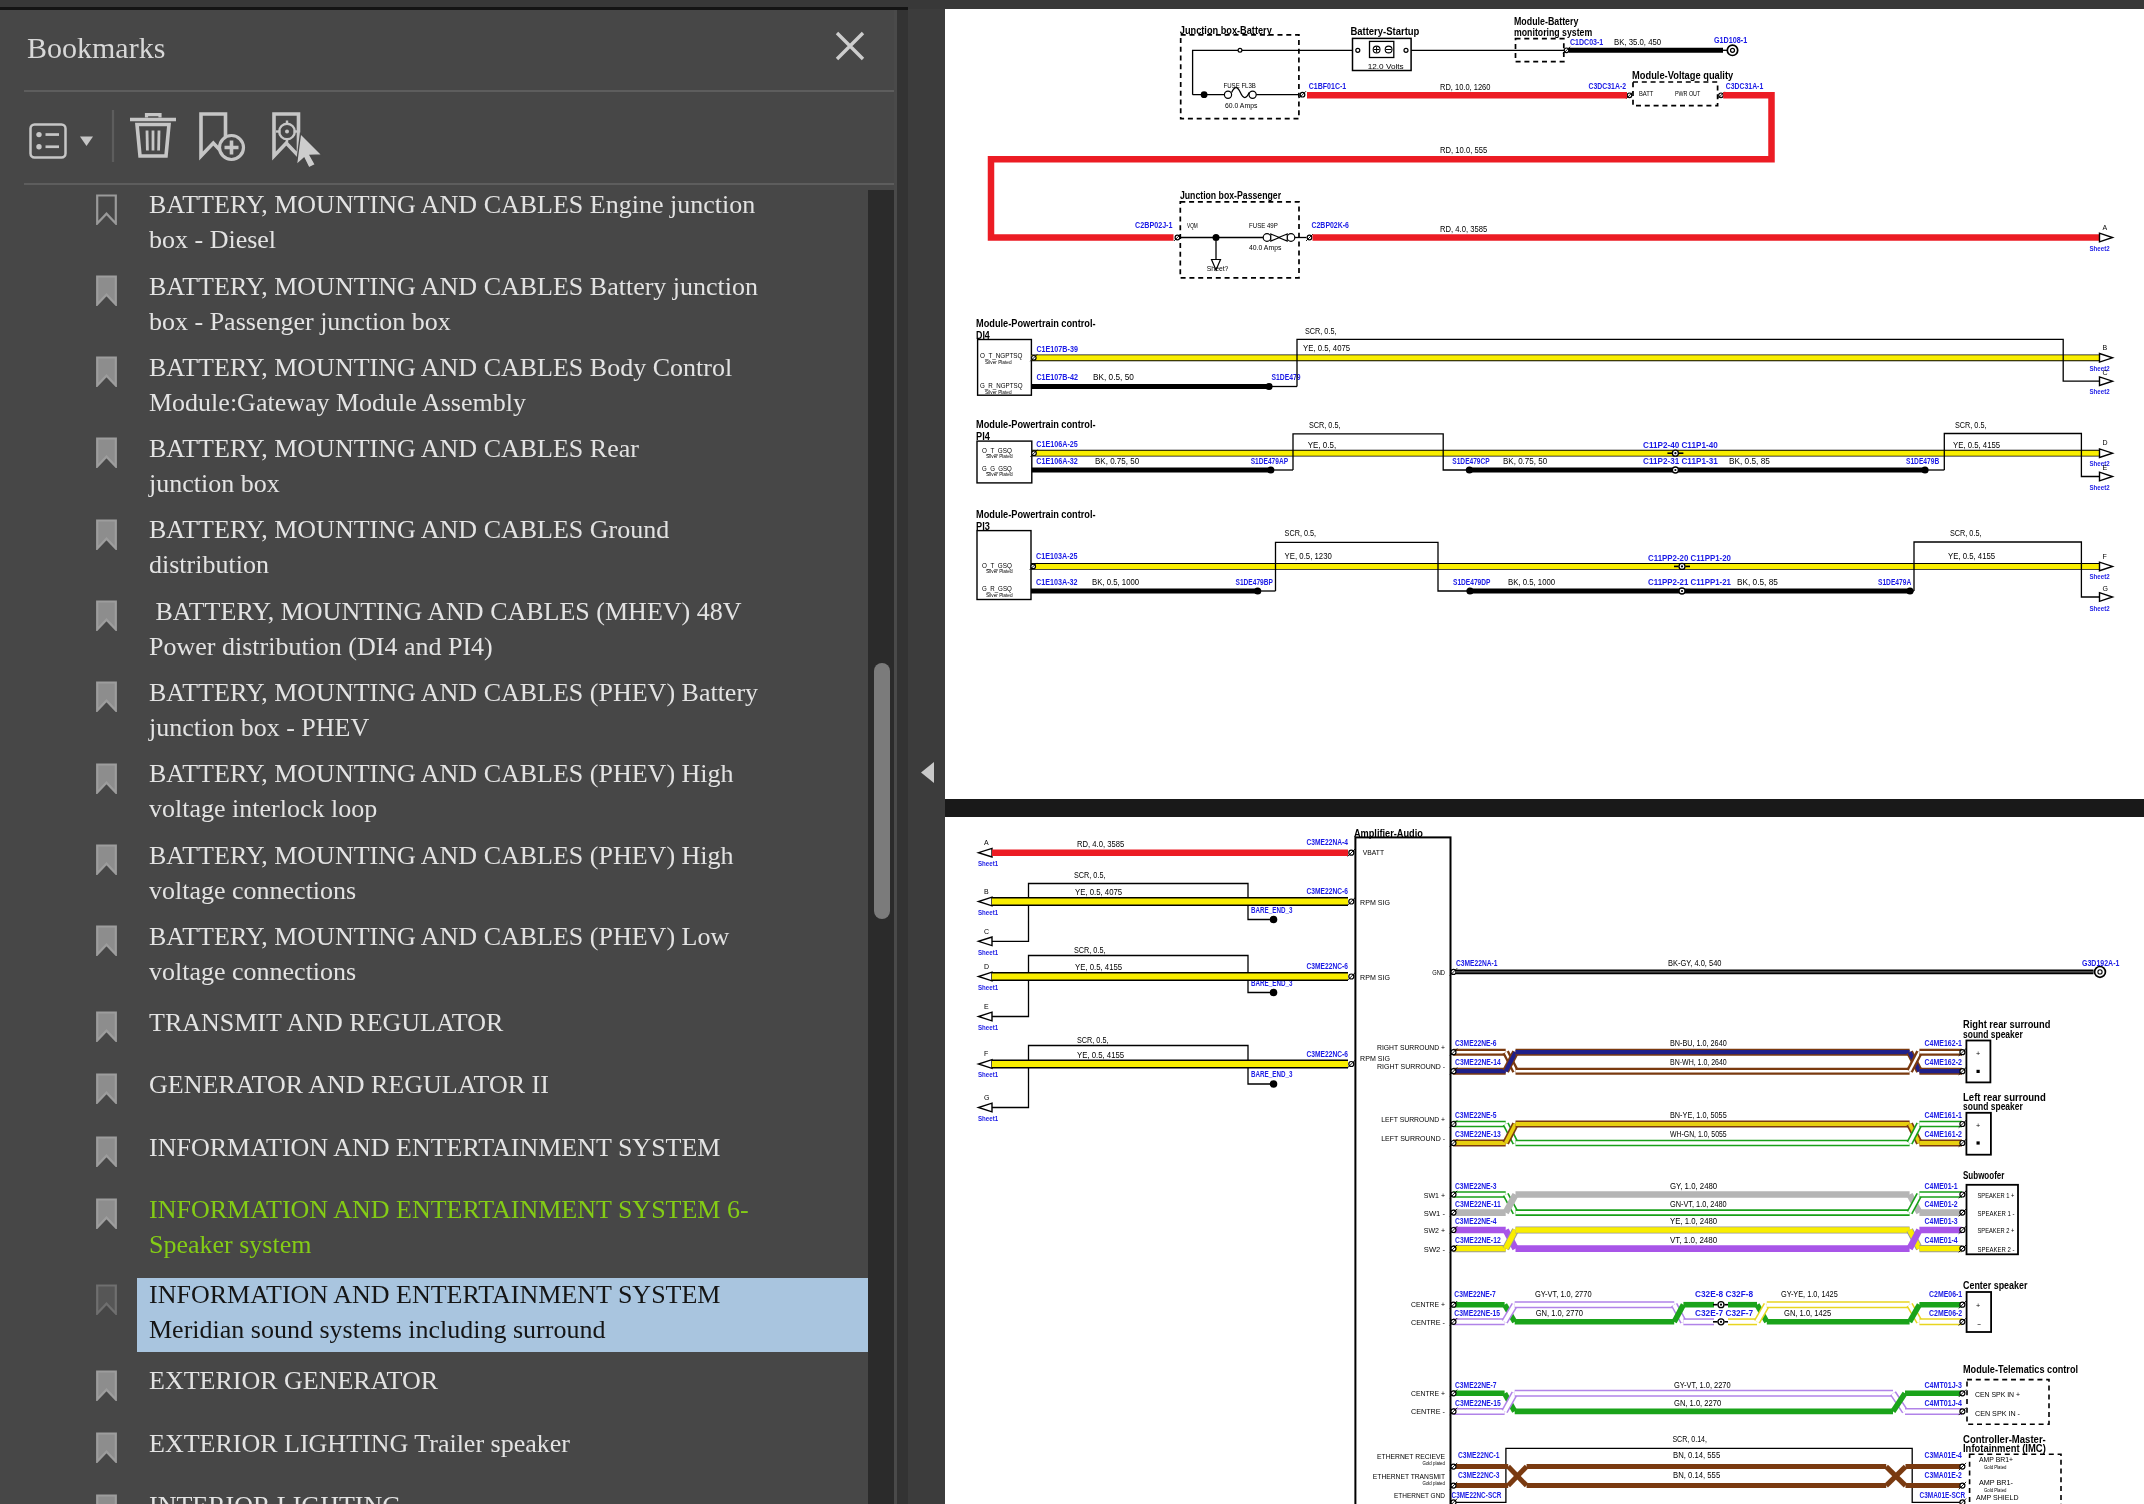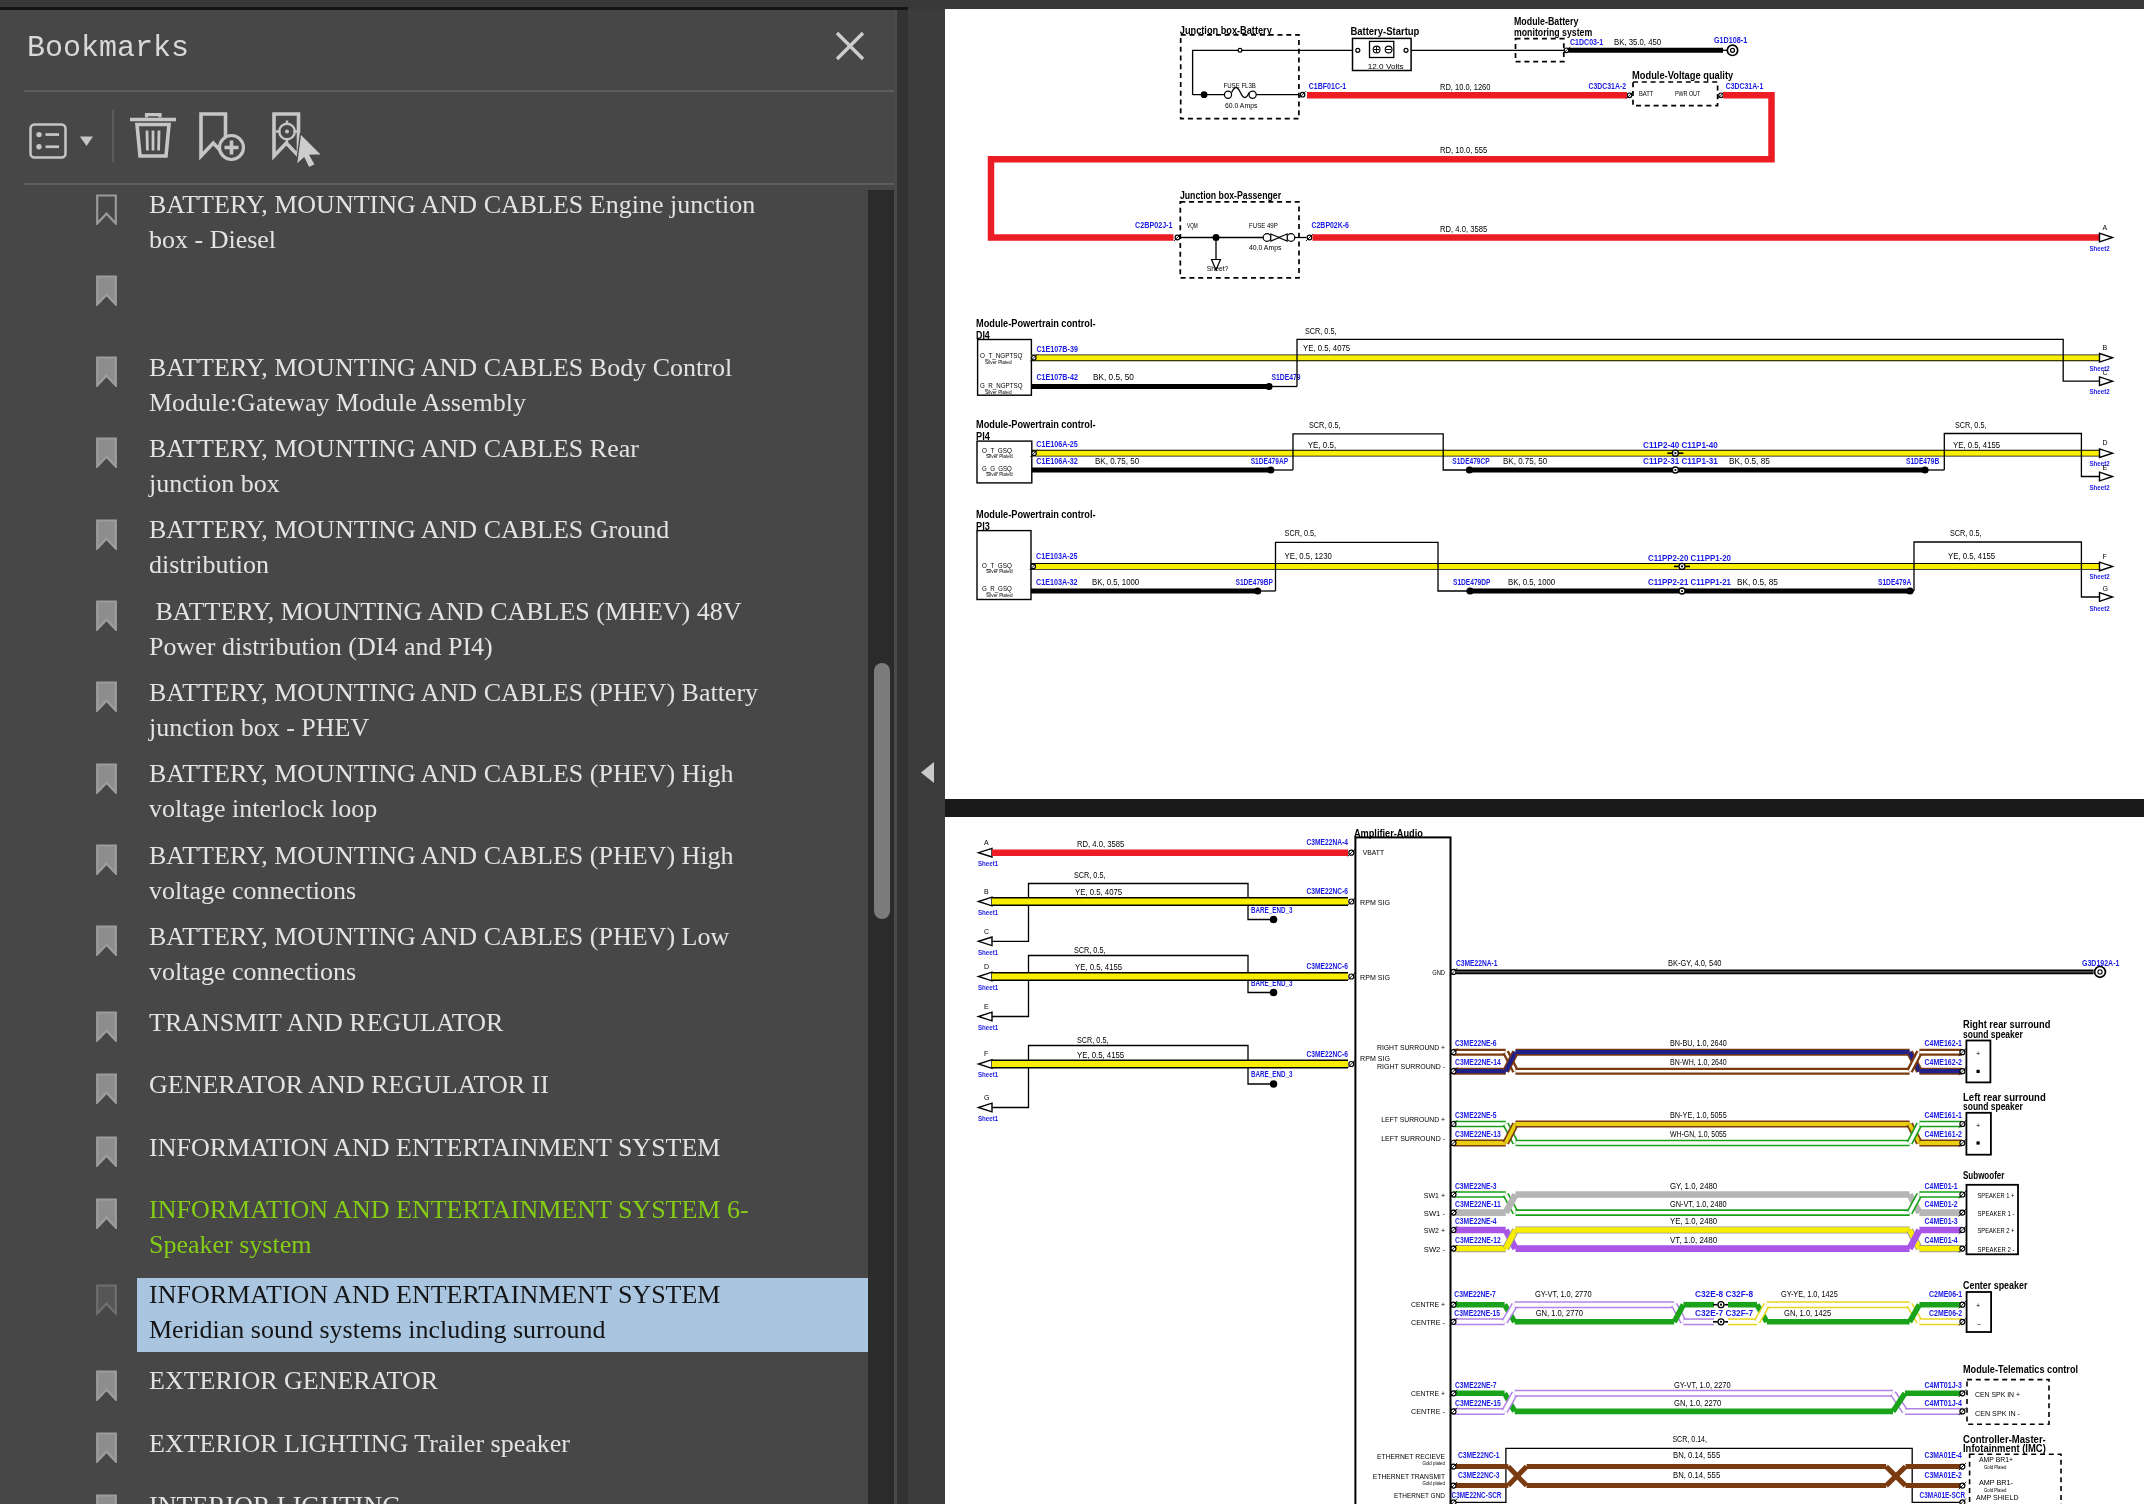--- a/index.html
+++ b/index.html
@@ -1,16 +1,16 @@
 <!DOCTYPE html>
 <html><head><meta charset="utf-8"><style>
 *{margin:0;padding:0;box-sizing:border-box}
 html,body{width:2144px;height:1504px;overflow:hidden;background:#474747}
 .row{position:absolute;left:149px;font-family:Liberation Serif, serif;font-size:26px;line-height:35px;white-space:pre}
-.title{position:absolute;left:27px;top:31px;font-family:Liberation Mono, monospace;font-size:30px;color:#d8d8d8}
+.title{position:absolute;left:27px;top:31px;font-family:Liberation Serif, serif;font-size:30px;color:#d8d8d8}
 </style></head>
 <body>
 <div style="position:relative;width:2144px;height:1504px">
   <div style="position:absolute;left:906px;top:0;width:1238px;height:1504px;background:#3c3c3c"></div>
   <div style="position:absolute;left:945px;top:9px;width:1199px;height:790px;background:#fff"></div>
   <div style="position:absolute;left:945px;top:799px;width:1199px;height:18px;background:#191919"></div>
   <div style="position:absolute;left:945px;top:817px;width:1199px;height:687px;background:#fff"></div>
 
 <div style="position:absolute;left:0;top:0;width:908px;height:1504px;background:#474747;overflow:hidden">
   <div class="title">Bookmarks</div>
@@ -52,20 +52,21 @@
     <path d="M300.5 133.5 l21.5 21.5 l-11.8 0.4 l5.2 9.2 l-6.6 3.2 l-4.8 -9.7 l-7.6 6.9 z" fill="#cdcdcd" stroke="#474747" stroke-width="1.4"></path>
   </svg>
   <div style="position:absolute;left:137px;top:1278px;width:732px;height:74px;background:#a9c5df"></div>
       <div style="position:absolute;left:95px;top:194px;width:23px;height:31px"><svg width="23" height="31" viewBox="0 0 23 31">
           <path d="M2.2 1.5 h18.6 v28 l-9.3 -9.8 l-9.3 9.8 z" fill="none" stroke="#9a9a9a" stroke-width="2.2" stroke-linejoin="miter"></path>
         </svg></div>
       <div class="row" style="top:187.2px;color:#e3e3e3">BATTERY, MOUNTING AND CABLES Engine junction<br>box - Diesel</div>
       <div style="position:absolute;left:95px;top:275px;width:23px;height:31px"><svg width="23" height="31" viewBox="0 0 23 31">
           <path d="M2.2 1.5 h18.6 v28 l-9.3 -9.8 l-9.3 9.8 z" fill="#8d8d8d" stroke="#9d9d9d" stroke-width="2.2"></path>
         </svg></div>
+      <div class="row" style="top:268.5px;color:#e3e3e3">BATTERY, MOUNTING AND CABLES Battery junction<br>box - Passenger junction box</div>
       <div style="position:absolute;left:95px;top:356px;width:23px;height:31px"><svg width="23" height="31" viewBox="0 0 23 31">
           <path d="M2.2 1.5 h18.6 v28 l-9.3 -9.8 l-9.3 9.8 z" fill="#8d8d8d" stroke="#9d9d9d" stroke-width="2.2"></path>
         </svg></div>
       <div class="row" style="top:349.8px;color:#e3e3e3">BATTERY, MOUNTING AND CABLES Body Control<br>Module:Gateway Module Assembly</div>
       <div style="position:absolute;left:95px;top:437px;width:23px;height:31px"><svg width="23" height="31" viewBox="0 0 23 31">
           <path d="M2.2 1.5 h18.6 v28 l-9.3 -9.8 l-9.3 9.8 z" fill="#8d8d8d" stroke="#9d9d9d" stroke-width="2.2"></path>
         </svg></div>
       <div class="row" style="top:431.1px;color:#e3e3e3">BATTERY, MOUNTING AND CABLES Rear<br>junction box</div>
       <div style="position:absolute;left:95px;top:519px;width:23px;height:31px"><svg width="23" height="31" viewBox="0 0 23 31">
           <path d="M2.2 1.5 h18.6 v28 l-9.3 -9.8 l-9.3 9.8 z" fill="#8d8d8d" stroke="#9d9d9d" stroke-width="2.2"></path>

